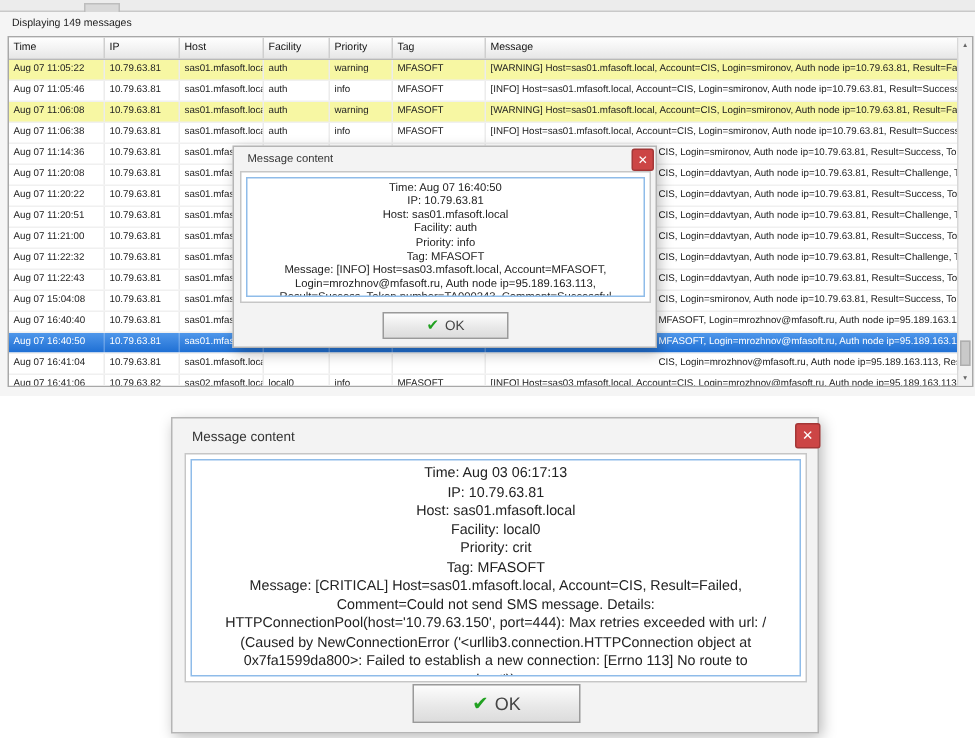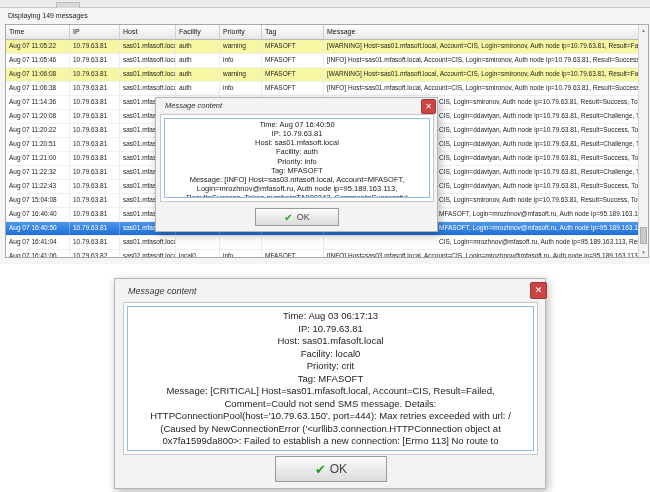--- a/index.html
+++ b/index.html
@@ -41,21 +41,21 @@
     border-left:1px solid #d8d8d8;box-sizing:border-box;}
   .scroll-btn{position:absolute;left:0;width:9px;height:10px;font-size:5px;line-height:10px;
     text-align:center;color:#666;background:#f2f2f2;}
   .scroll-btn.up{top:0;}
   .scroll-btn.down{bottom:0;}
   .scroll-thumb{position:absolute;left:1px;right:1px;bottom:13px;height:17px;
     background:#c9c9c9;border:1px solid #aeaeae;box-sizing:border-box;}
   
   .dialog{position:absolute;background:#f3f3f3;border:1px solid #b5b5b5;
     box-shadow:2px 3px 9px rgba(0,0,0,.28);box-sizing:border-box;}
-  .dlg-title{position:absolute;left:9px;color:#333;font-style:italic;}
+  .dlg-title{position:absolute;left:9px;color:#333;}
   .close-btn{position:absolute;color:#fff;text-align:center;cursor:default;
     background:var(--close_button);border:1px solid #a33737;border-radius:2px;
     font-weight:bold;}
   .text-panel{position:absolute;background:#fff;border:1px solid #c6c6c6;box-sizing:border-box;text-align:center;}
   .text-area{position:absolute;inset:3px;border:1px solid var(--textarea_border);
     box-sizing:border-box;background:#fff;overflow:hidden;
     white-space:pre-wrap;word-wrap:break-word;}
   .ok-btn{position:absolute;display:flex;align-items:center;justify-content:center;gap:4px;
     background:linear-gradient(180deg,#fdfdfd 0%,#e9e9e9 55%,#dcdcdc 100%);
     border:1px solid #9a9a9a;box-sizing:border-box;color:#444;}

